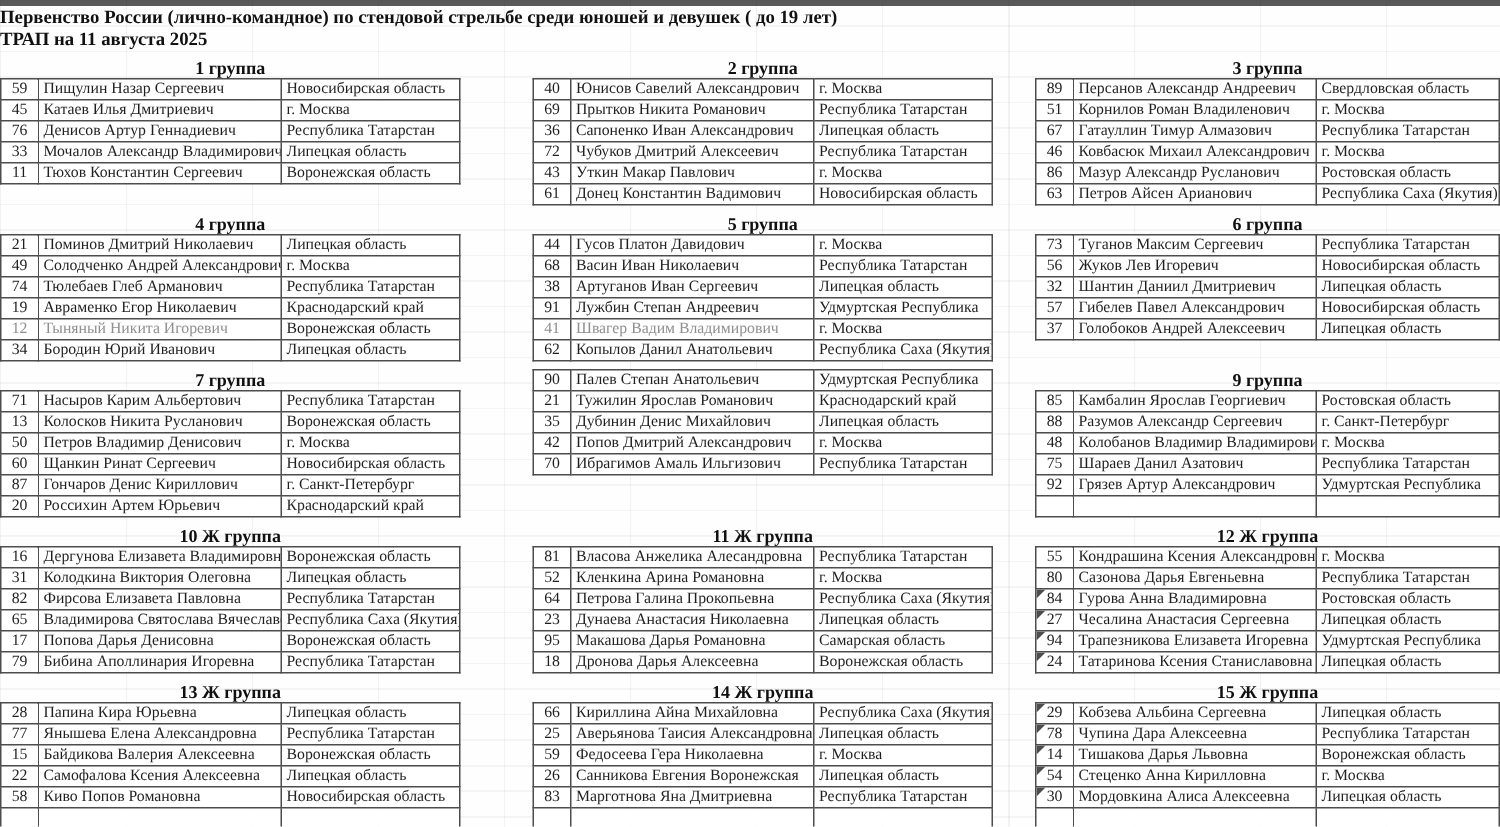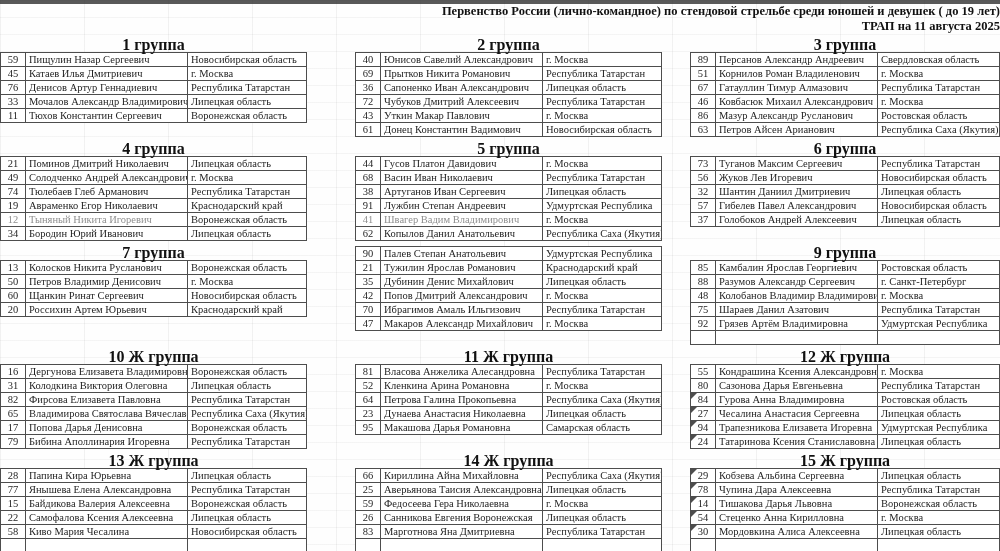--- a/index.html
+++ b/index.html
@@ -10,35 +10,35 @@
     color: var(--text, #1f1f1f);
     background-color: #fefefe;
     background-image:
       repeating-linear-gradient(to right, rgba(130,130,130,0.10) 0 1px, transparent 1px 84px),
       repeating-linear-gradient(to bottom, rgba(130,130,130,0.08) 0 1px, transparent 1px 17px);
   }
   .top-line {
     position: absolute; top: 0; left: 0; width: 100%; height: 4px;
     background: var(--top-line, #2f2f2f); opacity: .8;
   }
-  .title-wrap { padding-top: 4px; height: 34px; text-align: right; }
+  .title-wrap { padding-top: 4px; height: 34px; text-align: left; }
   .title-line1, .title-line2 {
     font-weight: bold; font-size: 12.5px; line-height: 15px; color: #111;
     white-space: nowrap;
   }
   .groups-grid {
     display: grid;
     grid-template-columns: 355px 335px 310px;
     grid-template-rows: repeat(5, 104px);
     padding-top: 4px;
   }
   .group { width: 307px; }
   .group:nth-child(3n) { width: 310px; }
   .group-header {
-    font-size: 16px; font-weight: bold; text-align: center;
+    font-size: 12px; font-weight: bold; text-align: center;
     height: 14px; line-height: 14px; color: #111;
   }
   table.group-table { border-collapse: collapse; width: 100%; table-layout: fixed; }
   table.group-table td {
     border: 1px solid var(--border, #4d4d4d);
     height: 14px; font-size: 10.5px; line-height: 12px;
     padding: 0 3px; white-space: nowrap; overflow: hidden;
     background: #fff;
   }
   td.num { width: 25px; text-align: center; padding: 0 1px; position: relative; }
@@ -307,39 +307,49 @@
     <td class="region">Липецкая область</td>
   </tr>
 </tbody>
     </table>
   </section>
 
   <section class="group">
     <h3 class="group-header">7 группа</h3>
     <table class="group-table">
       <tbody>
+  <tr>
+    <td class="num">71</td>
+    <td class="name">Насыров Карим Альбертович</td>
+    <td class="region">Республика Татарстан</td>
+  </tr>
 
   <tr>
     <td class="num">13</td>
     <td class="name">Колосков Никита Русланович</td>
     <td class="region">Воронежская область</td>
   </tr>
 
   <tr>
     <td class="num">50</td>
     <td class="name">Петров Владимир Денисович</td>
     <td class="region">г. Москва</td>
   </tr>
 
   <tr>
     <td class="num">60</td>
     <td class="name">Щанкин Ринат Сергеевич</td>
     <td class="region">Новосибирская область</td>
   </tr>
 
+  <tr>
+    <td class="num">87</td>
+    <td class="name">Гончаров Денис Кириллович</td>
+    <td class="region">г. Санкт-Петербург</td>
+  </tr>
 
   <tr>
     <td class="num">20</td>
     <td class="name">Россихин Артем Юрьевич</td>
     <td class="region">Краснодарский край</td>
   </tr>
 </tbody>
     </table>
   </section>
 
@@ -369,25 +379,20 @@
     <td class="name">Попов Дмитрий Александрович</td>
     <td class="region">г. Москва</td>
   </tr>
 
   <tr>
     <td class="num">70</td>
     <td class="name">Ибрагимов Амаль Ильгизович</td>
     <td class="region">Республика Татарстан</td>
   </tr>
 
-  <tr>
-    <td class="num">47</td>
-    <td class="name">Макаров Александр Михайлович</td>
-    <td class="region">г. Москва</td>
-  </tr>
 </tbody>
     </table>
   </section>
 
   <section class="group">
     <h3 class="group-header">9 группа</h3>
     <table class="group-table">
       <tbody>
   <tr>
     <td class="num">85</td>
@@ -408,21 +413,21 @@
   </tr>
 
   <tr>
     <td class="num">75</td>
     <td class="name">Шараев Данил Азатович</td>
     <td class="region">Республика Татарстан</td>
   </tr>
 
   <tr>
     <td class="num">92</td>
-    <td class="name">Грязев Артём Владимировна</td>
+    <td class="name">Грязев Артур Александрович</td>
     <td class="region">Удмуртская Республика</td>
   </tr>
 
   <tr>
     <td class="num"></td>
     <td class="name"></td>
     <td class="region"></td>
   </tr>
 </tbody>
     </table>
@@ -498,20 +503,25 @@
     <td class="name">Дунаева Анастасия Николаевна</td>
     <td class="region">Липецкая область</td>
   </tr>
 
   <tr>
     <td class="num">95</td>
     <td class="name">Макашова Дарья Романовна</td>
     <td class="region">Самарская область</td>
   </tr>
 
+  <tr>
+    <td class="num">18</td>
+    <td class="name">Дронова Дарья Алексеевна</td>
+    <td class="region">Воронежская область</td>
+  </tr>
 </tbody>
     </table>
   </section>
 
   <section class="group">
     <h3 class="group-header">12 Ж  группа</h3>
     <table class="group-table">
       <tbody>
   <tr>
     <td class="num">55</td>
@@ -575,21 +585,21 @@
   </tr>
 
   <tr>
     <td class="num">22</td>
     <td class="name">Самофалова Ксения Алексеевна</td>
     <td class="region">Липецкая область</td>
   </tr>
 
   <tr>
     <td class="num">58</td>
-    <td class="name">Киво Мария Чесалина</td>
+    <td class="name">Киво Попов Романовна</td>
     <td class="region">Новосибирская область</td>
   </tr>
 
   <tr>
     <td class="num"></td>
     <td class="name"></td>
     <td class="region"></td>
   </tr>
 </tbody>
     </table>

